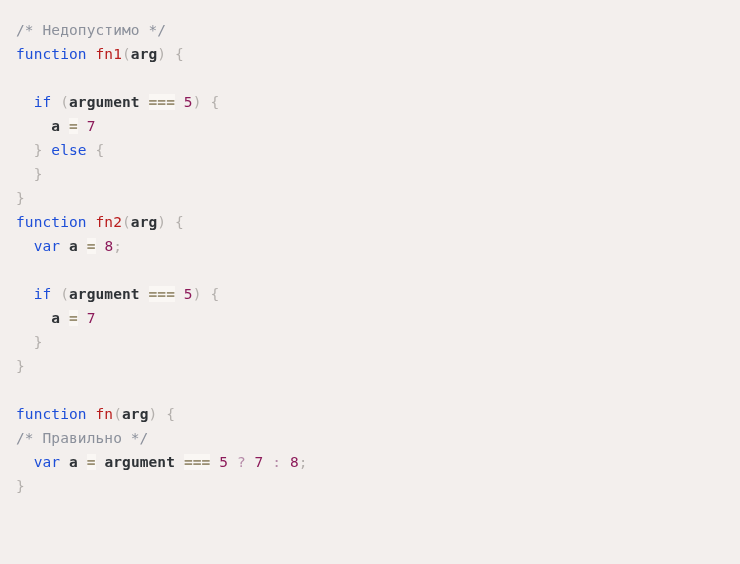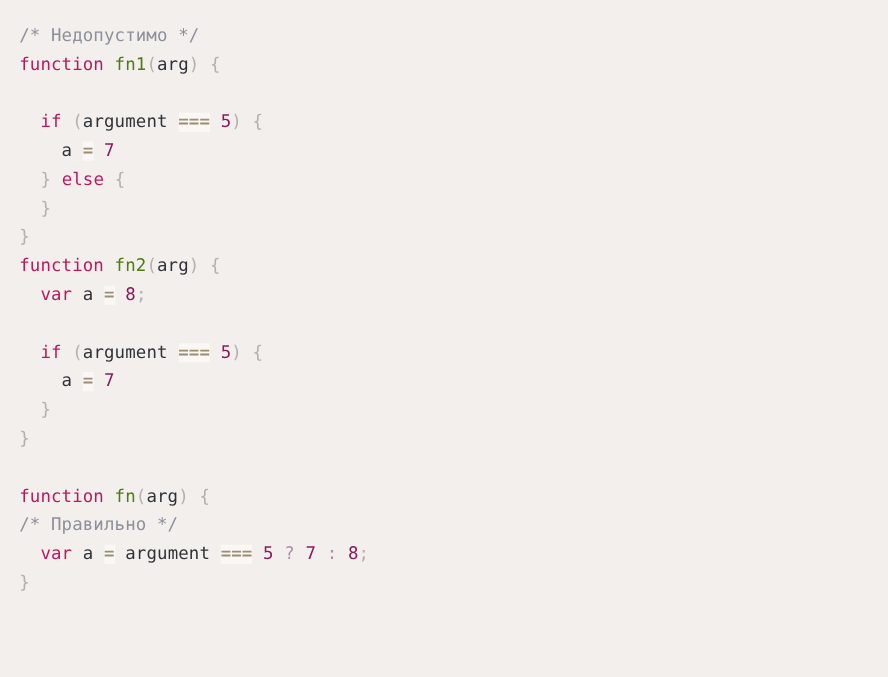--- a/index.html
+++ b/index.html
@@ -25,23 +25,23 @@
     line-height: 24px;
     font-size: 14.5px;
     white-space: pre;
     letter-spacing: 0.1px;
   }
   .code-line.blank {
     height: 24px;
   }
   
   .tok-comment  { color: #8b909b; }
-  .tok-keyword  { color: #be185d; }
-  .tok-fnname   { color: #4d7c0f; }
-  .tok-ident    { color: #2f3337; font-weight: 400; }
+  .tok-keyword  { color: #1d4ed8; }
+  .tok-fnname   { color: #b91c1c; }
+  .tok-ident    { color: #2f3337; font-weight: 700; }
   .tok-plain    { color: #2f3337; }
   .tok-number   { color: #8c1a5a; }
   .tok-punct    { color: #b4b0ad; }
   .tok-operator {
     color: #9a8f72;
     background: #faf7f4;
     font-weight: 600;
   }
   .tok-ternary  { color: #b58aa8; }
 </style>

